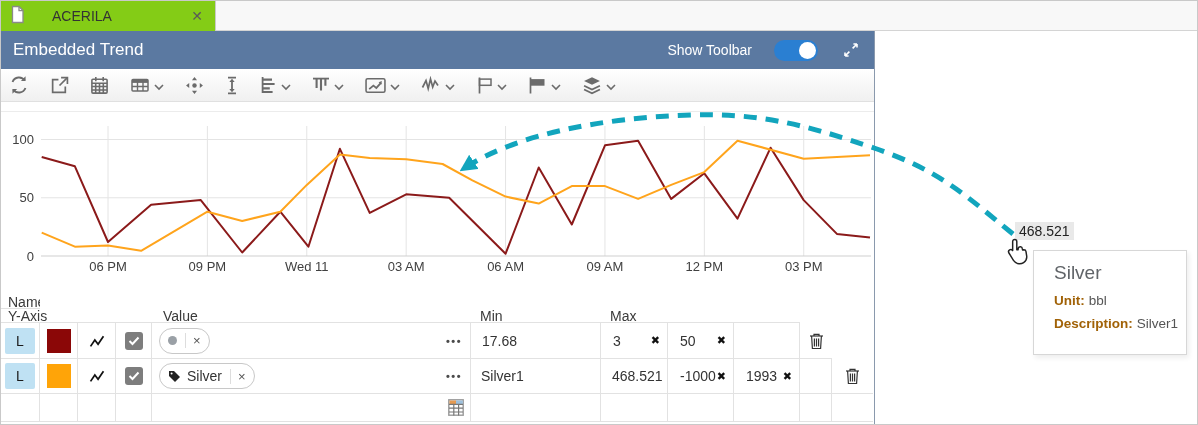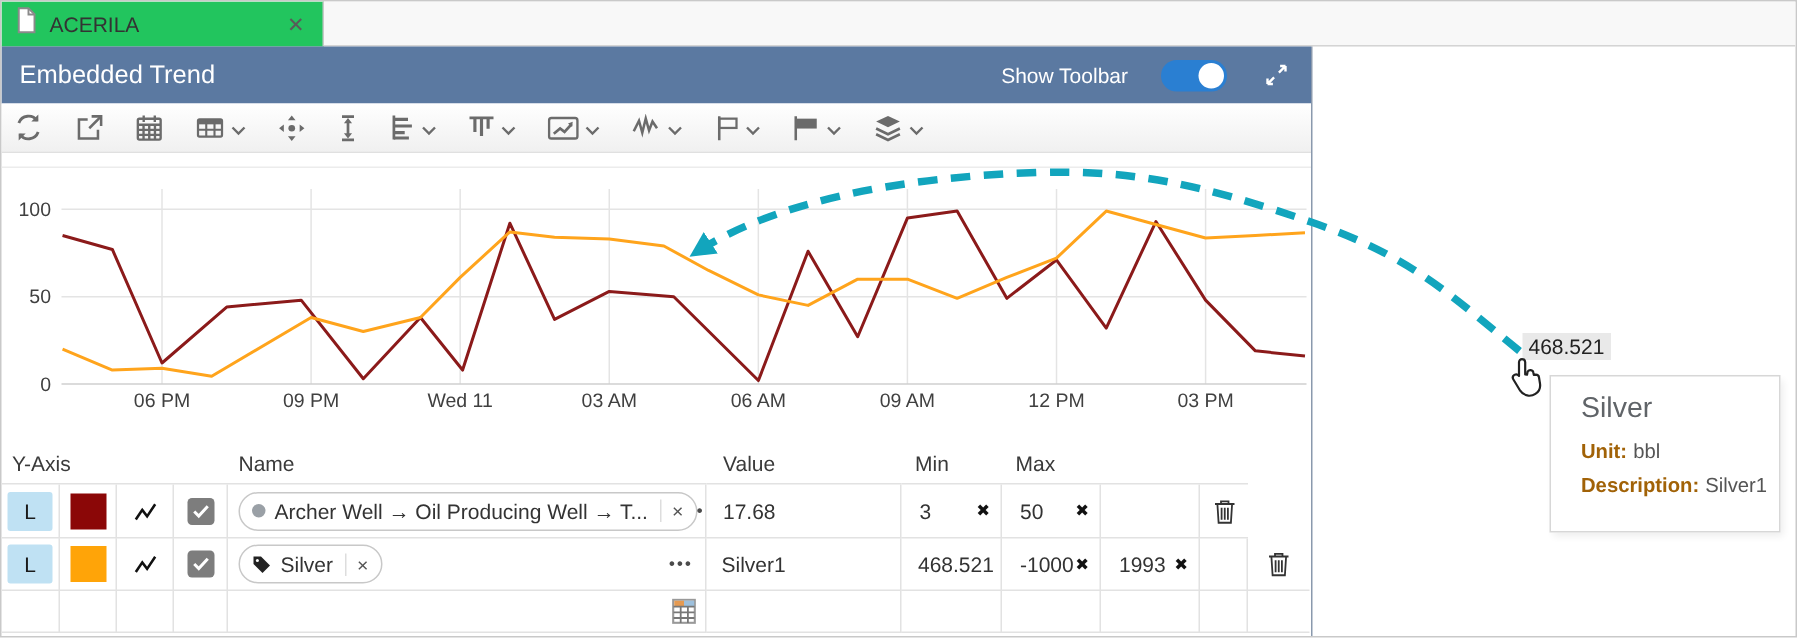--- a/index.html
+++ b/index.html
@@ -1,21 +1,21 @@
 <!DOCTYPE html>
 <html style="--header-bg: #5b79a1; --toggle-on: #2a7fd2; --arrow: #12a5bd; --axis-badge: #bfe1f3; --series1: #8b1a1a; --series2: #ffa41c;"><head>
 <meta charset="utf-8">
 <style>
   * { box-sizing: border-box; margin: 0; padding: 0; }
   body { font-family: "Liberation Sans", "DejaVu Sans", sans-serif; background:#fff; }
   .frame { position:relative; width:1198px; height:425px; border:1px solid #c9c9c9; background:#fff; overflow:hidden; }
 
   
   .tabbar { position:absolute; left:0; top:0; width:100%; height:30px; background:#f8f8f8; border-bottom:1px solid #d4d4d4; }
-  .tab { position:absolute; left:0; top:0; width:215px; height:30px; background:#22c55e; border-right:1px solid #c9c9c9; display:flex; align-items:center; padding:0 8px; }
+  .tab { position:absolute; left:0; top:0; width:215px; height:30px; background:#84cc16; border-right:1px solid #c9c9c9; display:flex; align-items:center; padding:0 8px;gap:19px; }
   .tab-title { font-size:14px; color:#333; margin-left:7px; flex:1; }
   .tab-close { color:#5a5a5a; font-size:14px; cursor:pointer; padding:0 4px; }
 
   
   .panel-header { position:absolute; left:0; top:30px; width:873px; height:38px; background:var(--header-bg,#5b79a1); display:flex; align-items:center; padding:0 12px; color:#ffffff; }
   .panel-title { font-size:17px; font-weight:400; flex:1; }
   .toggle-label { font-size:14px; margin-right:22px; }
   .toggle { width:44px; height:21px; border-radius:11px; background:var(--toggle-on,#2a7fd2); position:relative; margin-right:24px; cursor:pointer; }
   .toggle .knob { position:absolute; right:2px; top:2px; width:17px; height:17px; border-radius:50%; background:#fff; }
   .expand-btn { cursor:pointer; display:flex; margin-right:2px; }
@@ -246,22 +246,22 @@
         <line x1="40" y1="23.5" x2="870" y2="23.5" stroke="#e4e4e4"></line>
         <text x="33" y="28" text-anchor="end" class="tick">100</text>
         <line x1="40" y1="140" x2="870" y2="140" stroke="#cfcfcf"></line>
         <polyline points="40.7,41.0 73.9,50.3 107.0,126.0 150.1,88.7 199.8,84.1 241.2,136.5 279.3,95.7 307.4,130.7 338.9,32.8 368.7,96.9 405.2,78.3 448.2,81.8 504.6,137.7 537.7,51.5 570.8,108.5 604.0,29.3 637.1,24.7 670.2,82.9 703.3,57.3 736.5,102.7 769.6,31.7 802.7,84.1 835.9,117.9 869.0,121.4" fill="none" stroke="#8b1a1a" stroke-width="2" stroke-linejoin="round"></polyline>
         <polyline points="40.7,116.7 73.9,130.7 107.0,129.5 140.1,134.8 206.4,95.7 241.2,105.0 279.3,95.7 305.8,68.9 338.9,38.6 368.7,42.1 405.2,43.3 441.6,48.0 471.4,64.3 504.6,80.6 537.7,87.6 570.8,70.1 604.0,70.1 637.1,82.9 670.2,68.9 703.3,56.1 736.5,24.7 802.7,42.7 835.9,41.0 869.0,39.2" fill="none" stroke="#ffa41c" stroke-width="2" stroke-linejoin="round"></polyline>
       </svg>
   </div>
 
   <div class="dtable">
     <div class="trow hrow">
+      <div class="pad7">Name</div>
       <div class="pad7" style="grid-column:1 / span 4;">Y-Axis</div>
-      <div class="pad7">Name</div>
       <div class="pad11">Value</div>
       <div class="pad9">Min</div>
       <div class="pad9">Max</div>
       <div></div>
       <div></div>
     </div>
 
     <div class="trow drow">
       <div class="cell-center">
           <span class="axis-badge">L</span>
@@ -277,21 +277,20 @@
       <div class="cell-center">
           <span class="checkbox">
             <svg width="12" height="10" viewBox="0 0 12 10">
               <path d="M1.5 5l3 3L10.5 1.5" fill="none" stroke="#fff" stroke-width="2"></path>
             </svg>
           </span>
         </div>
       <div class="pad7">
         <span class="pill">
           <span class="pill-dot"></span>
-          <span style="color:#333;">Archer Well → Oil Producing Well → T...</span>
           <span class="pill-x">×</span>
         </span>
         <span class="menu-dots">•••</span>
       </div>
       <div class="pad11">17.68</div>
       <div class="minmax">
           <span>3</span>
           <span class="clear-x">✖</span>
         </div>
       <div class="minmax">

